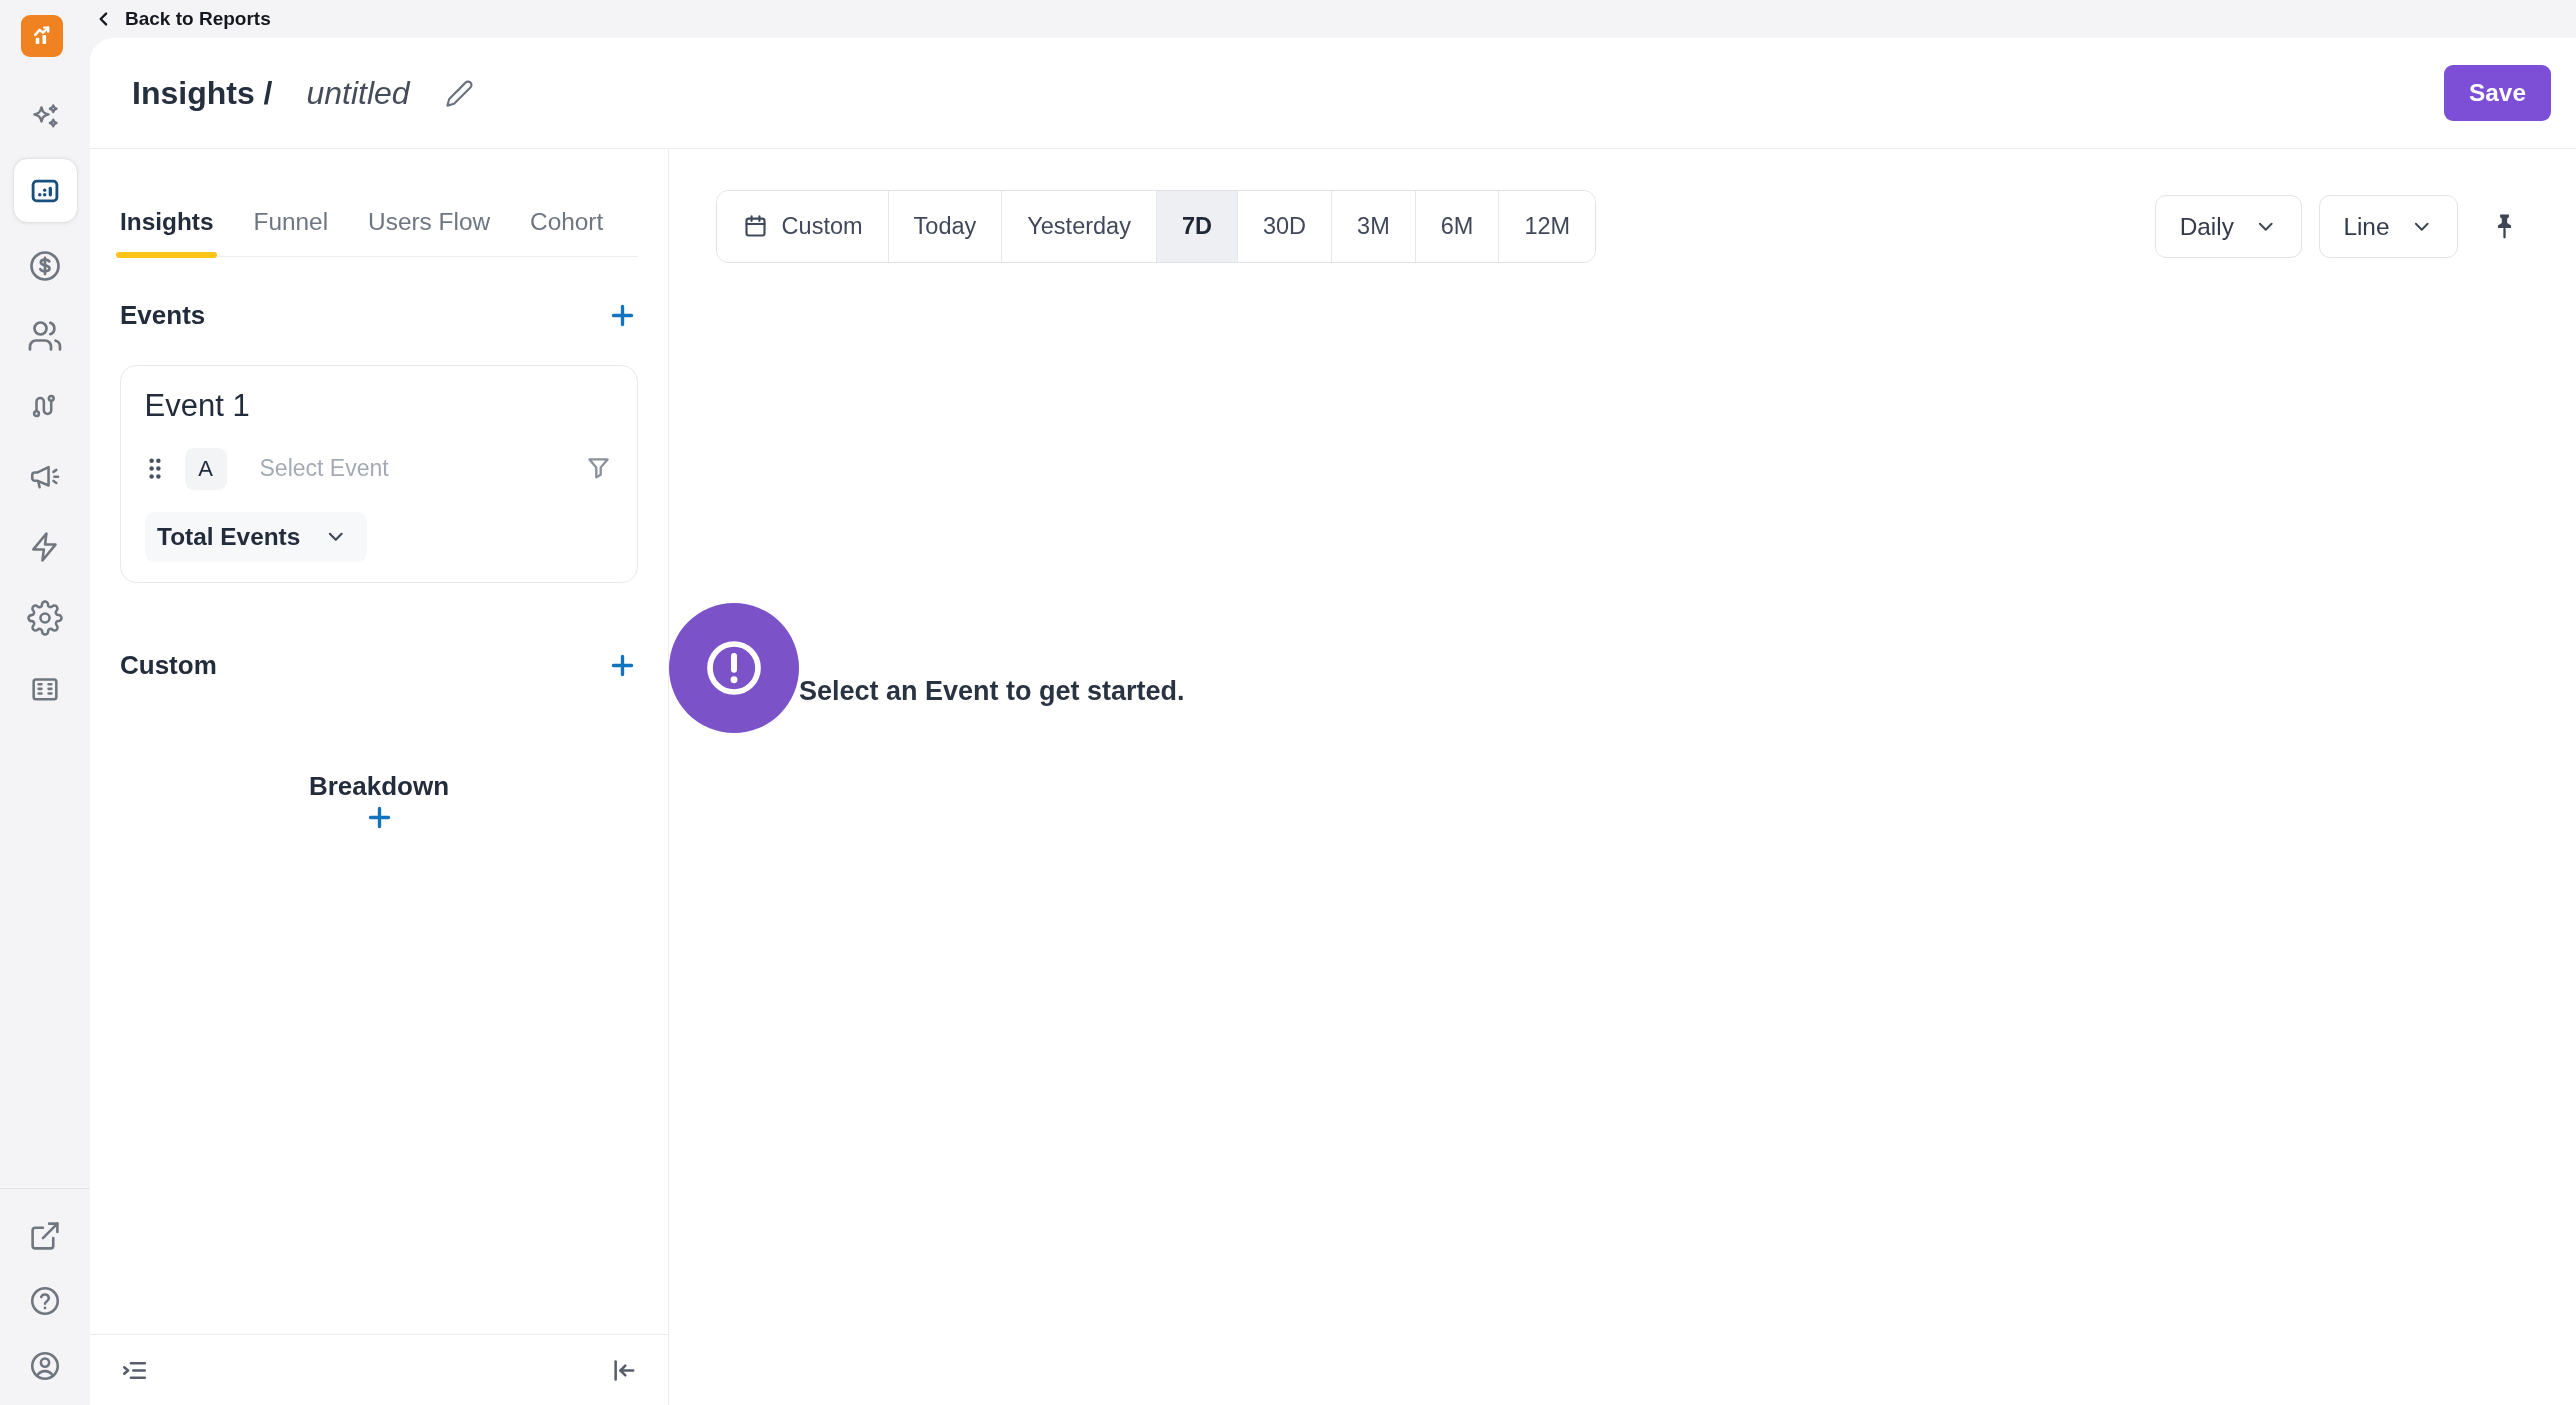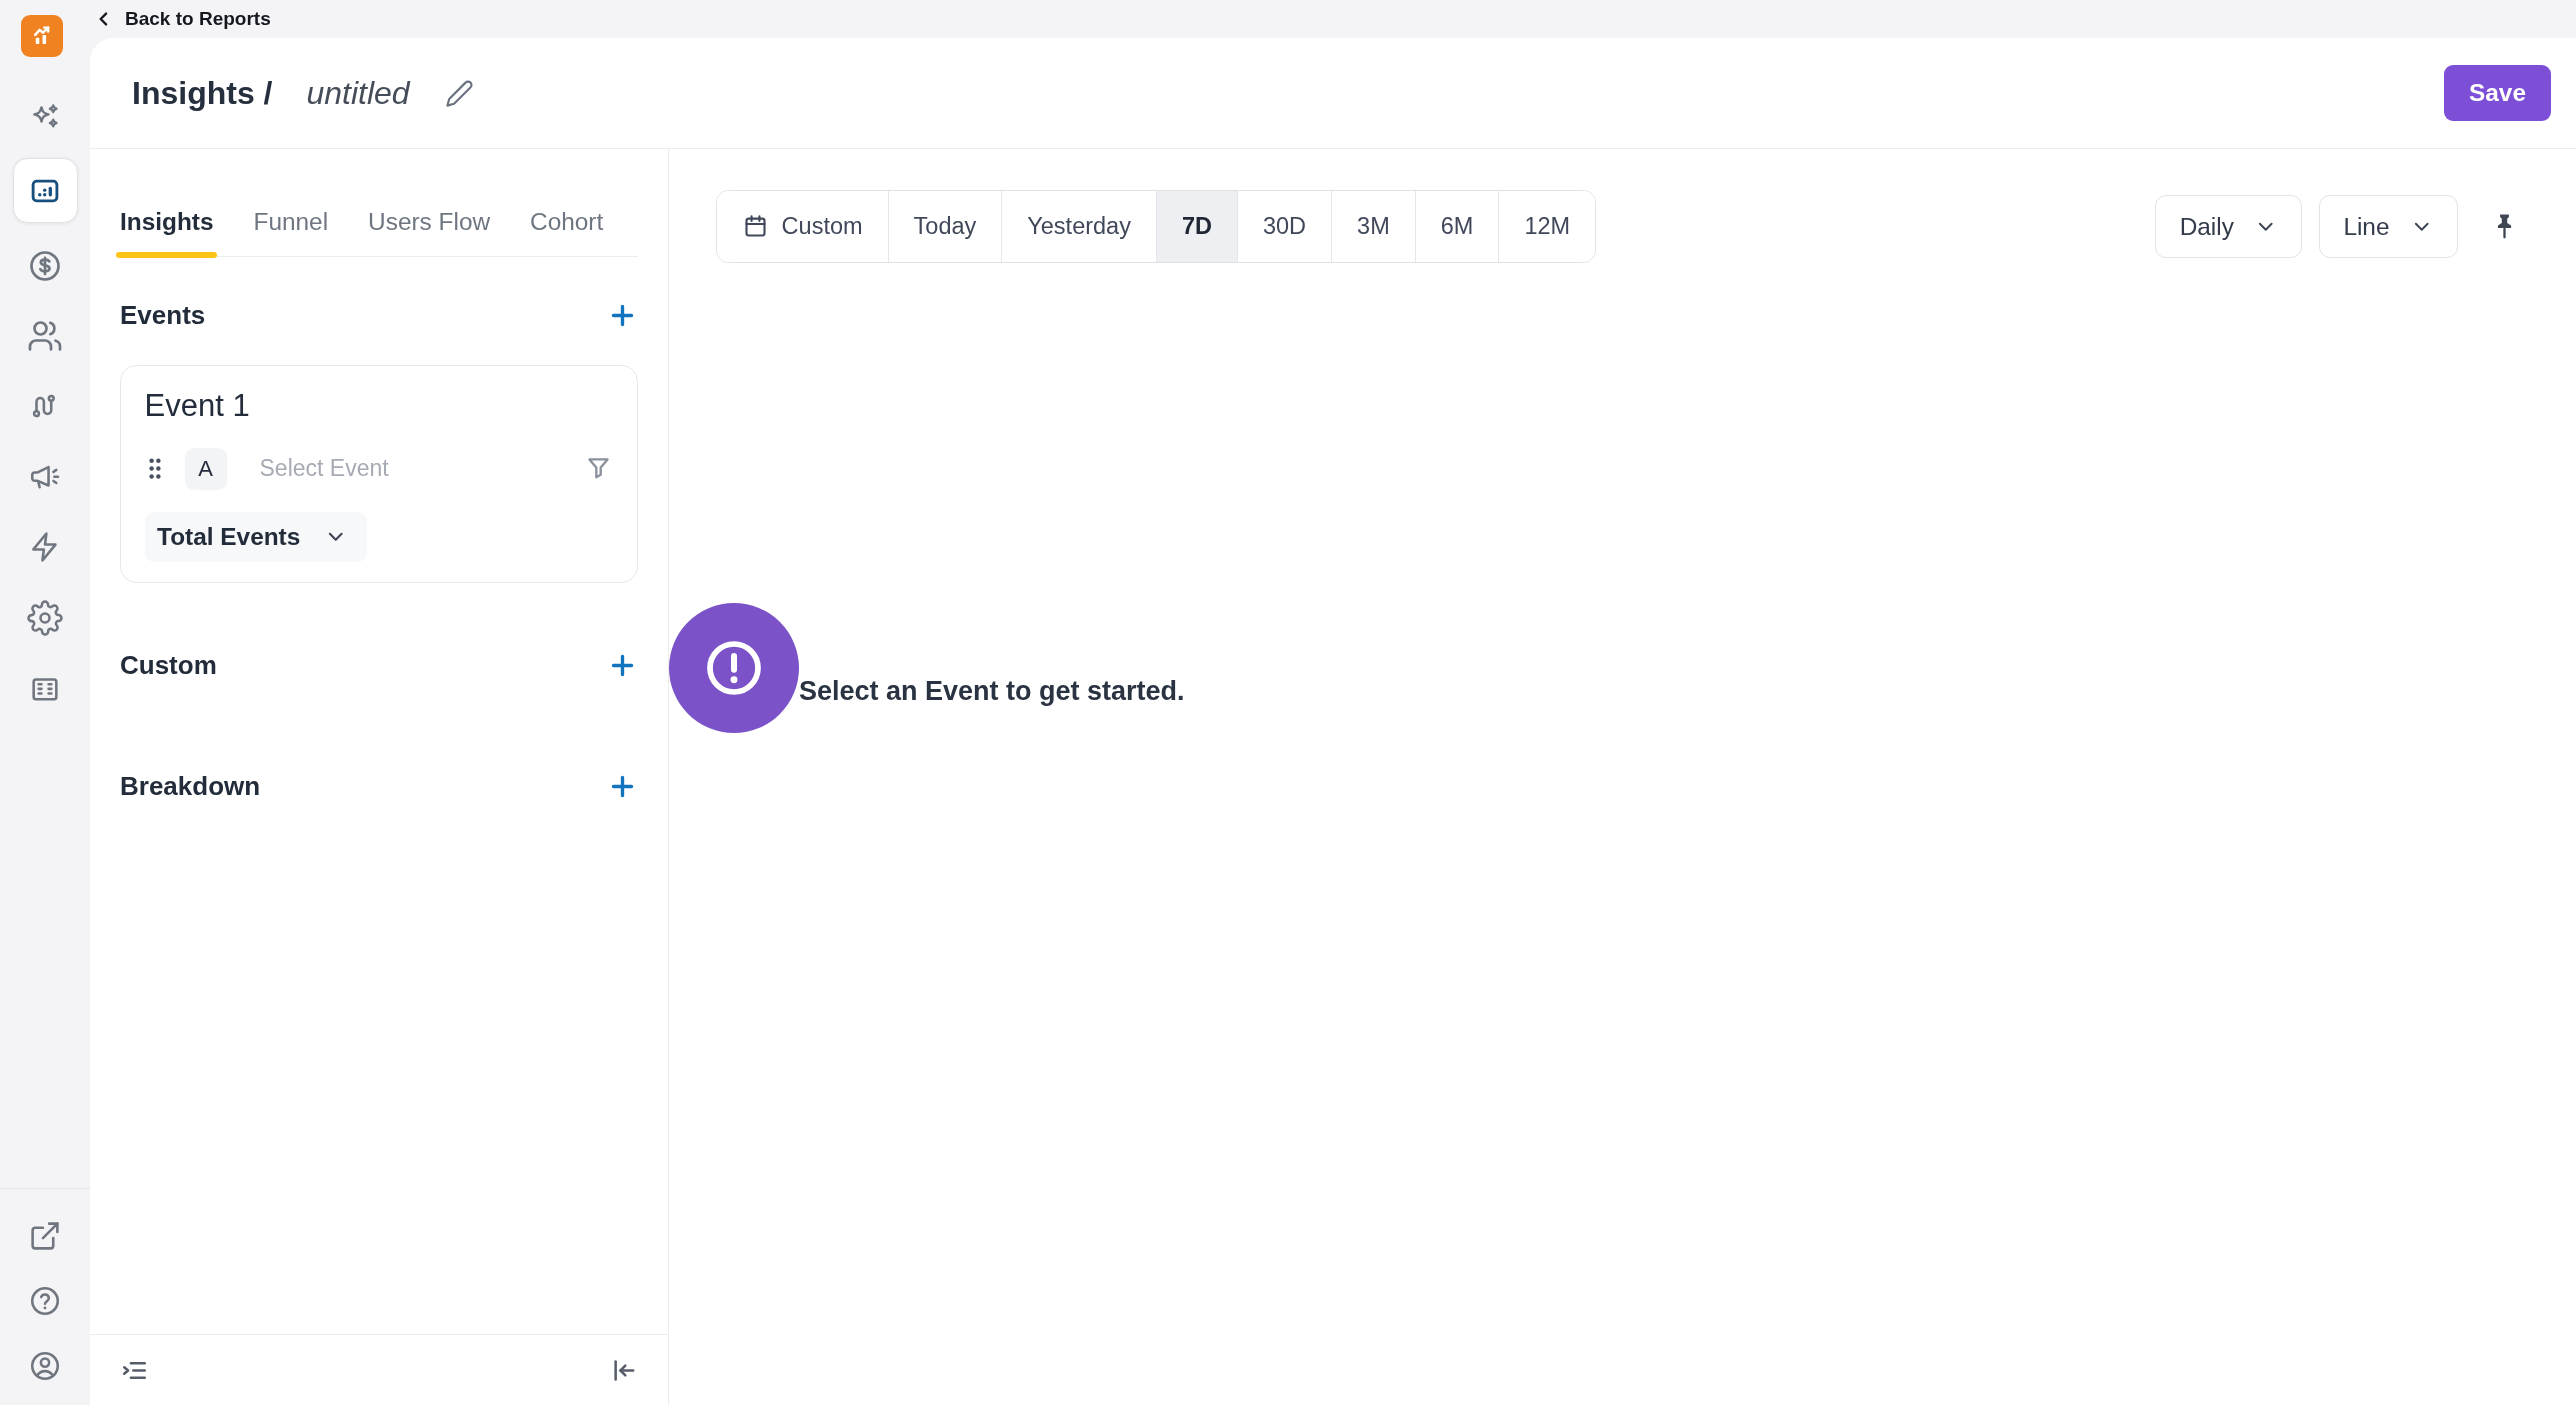--- a/index.html
+++ b/index.html
@@ -53,21 +53,21 @@
   .event-card{margin-top:34px;border:0.9px solid #E7E8EB;border-radius:16.3px;padding:22px 23.5px 20px;background:#fff;}
   .event-title{font-size:31px;color:#232C3B;}
   .event-row{display:flex;align-items:center;margin-top:23.5px;}
   .drag-handle{color:#4A5160;cursor:grab;display:flex;}
   .series-badge{width:42px;height:42px;background:#F3F4F6;border-radius:9px;display:flex;align-items:center;justify-content:center;font-size:22px;color:#232C3B;margin-left:20px;}
   .select-event{margin-left:33px;font-size:23px;color:#A5AAB3;flex:1;cursor:text;}
   .funnel-btn{background:none;border:none;color:#8A919C;cursor:pointer;display:flex;padding:0;}
   .metric-dd{margin-top:22px;display:inline-flex;align-items:center;gap:23.5px;background:#F7F8F9;border-radius:9px;padding:11px 20px 11px 12.6px;cursor:pointer;}
   .metric-label{font-size:24.4px;font-weight:700;color:#232C3B;}
   .filter-row{margin-top:67px;}
-  .breakdown-row{margin-top:90px;}
+  .breakdown-row{margin-top:90px;flex-direction:column;}
   .panel-footer{position:absolute;left:0;right:0;bottom:0;height:71px;border-top:0.9px solid #ECECEF;display:flex;align-items:center;justify-content:space-between;padding:0 30px;color:#565D69;}
   .footer-btn{background:none;border:none;color:#565D69;cursor:pointer;display:flex;padding:0;}
 
   
   .chart-area{flex:1;position:relative;padding:41px 56px 0 47px;}
   .toolbar{display:flex;align-items:center;justify-content:space-between;}
   .range-group{display:flex;border:0.9px solid #DFE1E5;border-radius:12.6px;overflow:hidden;background:#fff;height:73px;}
   .range-btn{display:flex;align-items:center;gap:12.6px;padding:0 25px;font-size:23.5px;color:#40485A;background:#fff;border:none;border-right:0.9px solid #E6E7EA;cursor:pointer;font-family:inherit;white-space:nowrap;}
   .range-btn:last-child{border-right:none;}
   .range-btn.active{background:#EDEFF2;color:#1F2634;font-weight:700;}

